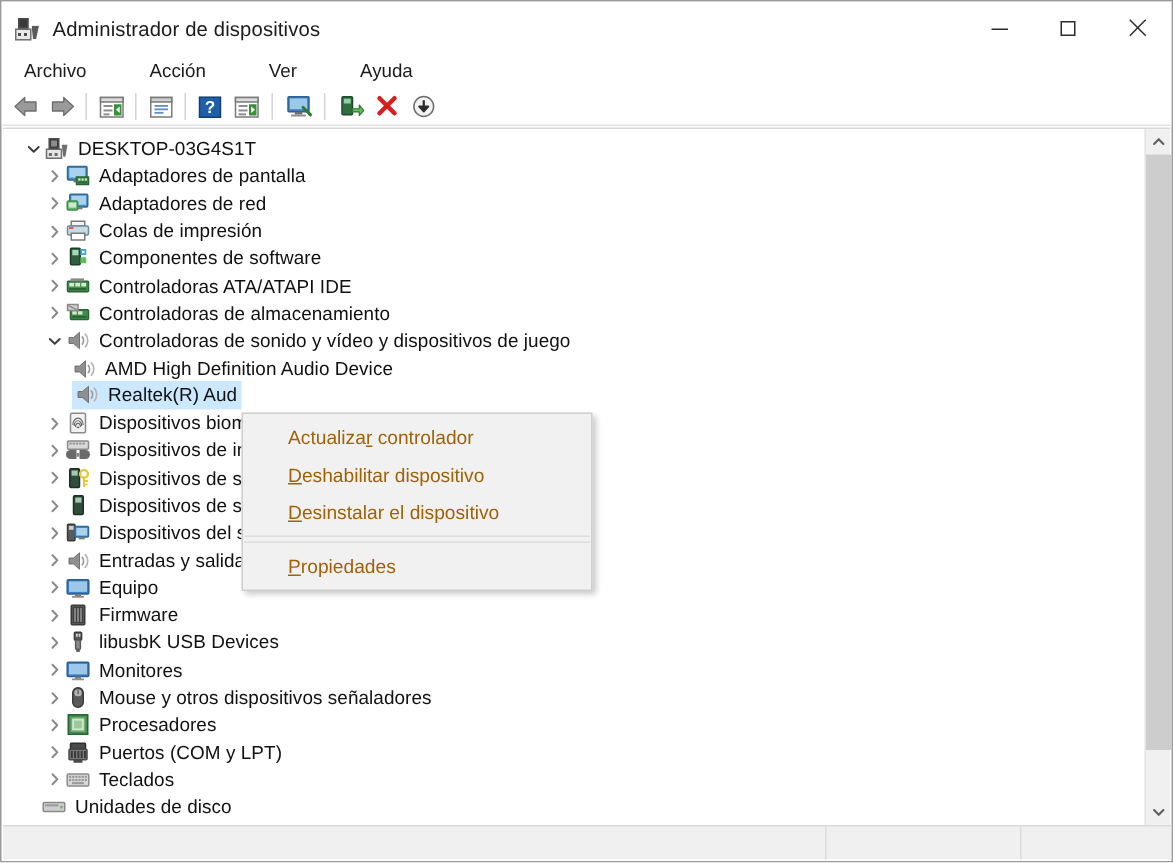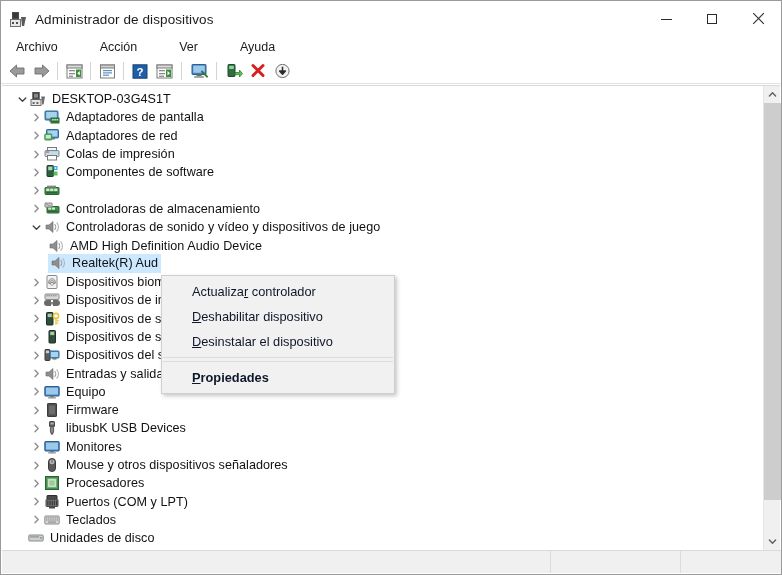--- a/index.html
+++ b/index.html
@@ -276,25 +276,25 @@
     box-sizing: border-box;
     padding: 3px 0 3px 0;
     z-index: 50;
   }
   .ctx-item {
     height: 25px;
     display: flex;
     align-items: center;
     padding-left: 30px;
     font-size: 12.8px;
-    color: #0f172a;
+    color: #a16207;
     cursor: default;
     white-space: nowrap;
   }
-  .ctx-item.bold { font-weight: bold; }
+  .ctx-item.bold { font-weight: normal; }
   .ctx-sep {
     height: 1px;
     background: #dcdcdc;
     margin: 3px 1px 3px 1px;
   }
   .acc { text-decoration: underline; }
 </style>
 </head>
 <body>
 
@@ -532,20 +532,21 @@
         <span class="icon">
           <svg width="16" height="16" viewBox="0 0 16 16">
             <rect x="1" y="4.5" width="14" height="7" rx="0.6" fill="#3f8f4f" stroke="#2a6334"></rect>
             <rect x="2.2" y="5.6" width="3.2" height="2.4" fill="#d8e8c8"></rect>
             <rect x="6.2" y="5.6" width="3.2" height="2.4" fill="#d8e8c8"></rect>
             <rect x="10.2" y="5.6" width="3.2" height="2.4" fill="#d8e8c8"></rect>
             <rect x="2.2" y="9" width="11.2" height="1.5" fill="#2a6334"></rect>
             <rect x="3" y="2.6" width="9" height="2" fill="#8a8a8a"></rect>
           </svg>
         </span>
+        <span class="label">Controladoras ATA/ATAPI IDE</span>
       </div>
 
       <div class="row indent1">
         <span class="chev">
           <svg width="9" height="9" viewBox="0 0 9 9">
               <path d="M3 1.2 L6.2 4.5 L3 7.8" fill="none" stroke="#8a8a8a" stroke-width="1.3" stroke-linecap="round" stroke-linejoin="round"></path>
             </svg>
         </span>
         <span class="icon">
           <svg width="16" height="16" viewBox="0 0 16 16">

